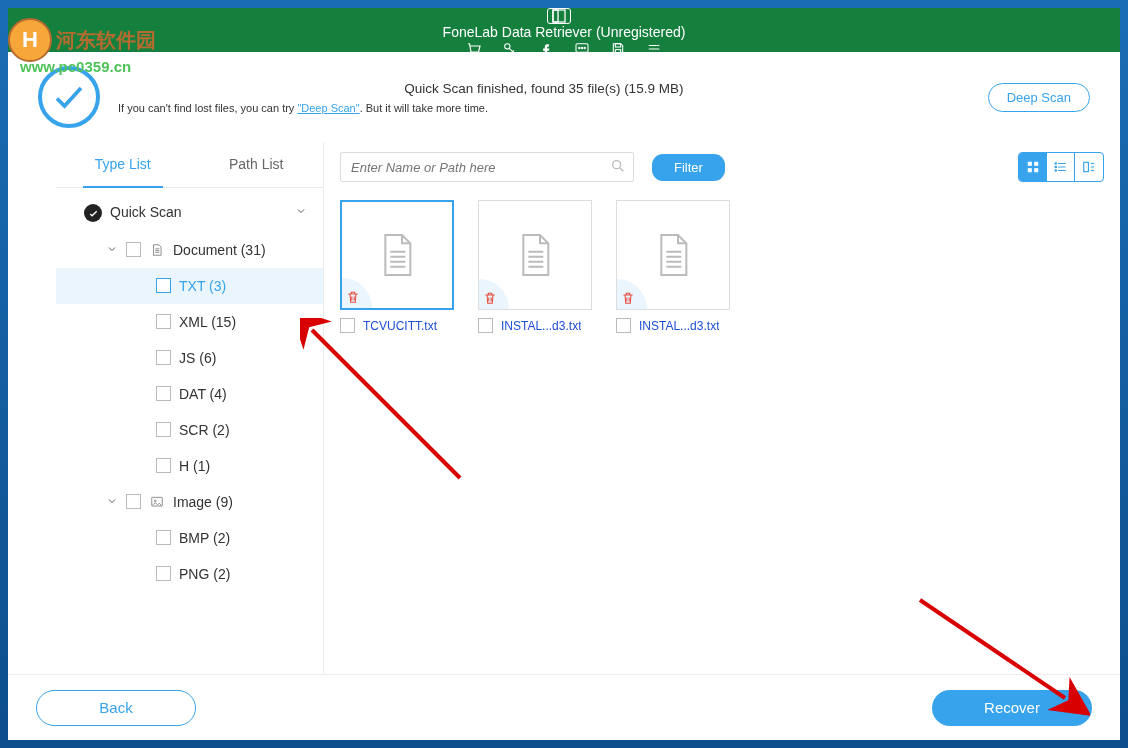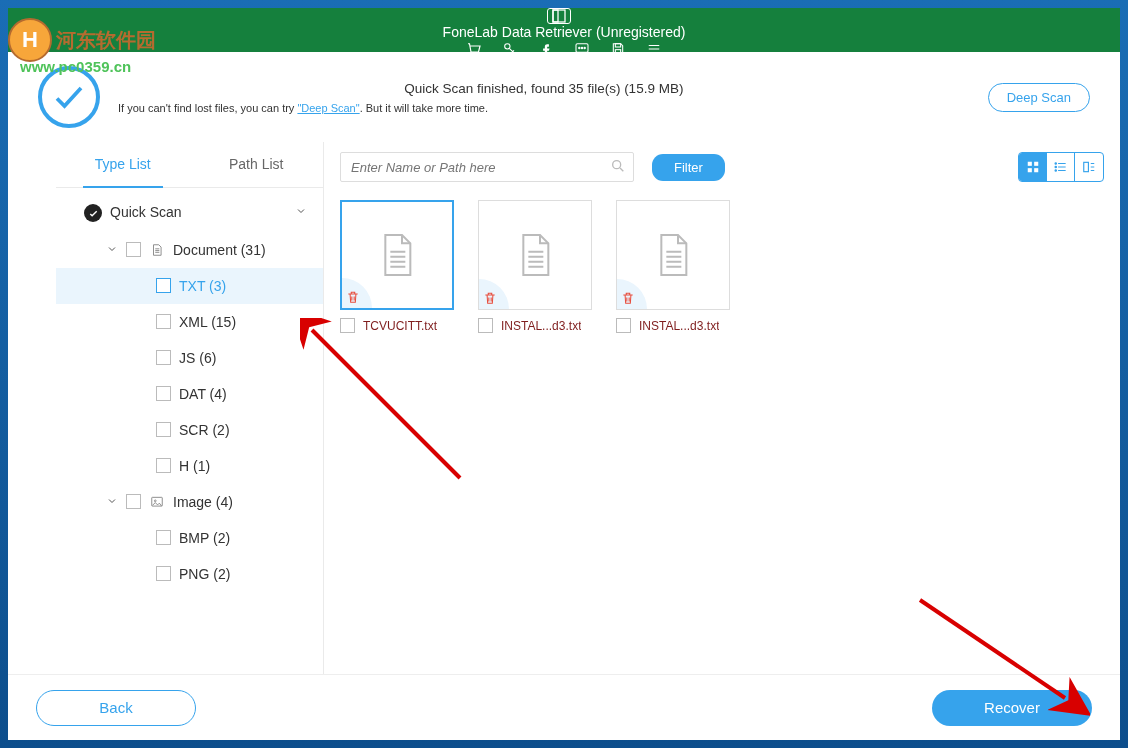--- a/index.html
+++ b/index.html
@@ -222,21 +222,21 @@
 }
 .file-label-row {
   display: flex; align-items: center;
   gap: 8px; padding: 8px 10px 0 10px;
   font-size: 12px;
 }
 .file-label-row .cbox {
   width: 15px; height: 15px; border: 1px solid #bbb;
   flex-shrink: 0; cursor: pointer;
 }
-.file-label-row .fname { color: #7f1d1d; white-space: nowrap; overflow: hidden; text-overflow: ellipsis; }
+.file-label-row .fname { color: #1d4ed8; white-space: nowrap; overflow: hidden; text-overflow: ellipsis; }
 
 .footer {
   height: 66px;
   display: flex;
   align-items: center;
   padding: 0 28px;
   border-top: 1px solid #eee;
 }
 .back-btn {
   border: 1.5px solid #36a3ec;
@@ -417,21 +417,21 @@
                 <path d="M6 9l6 6 6-6" fill="none" stroke="#555" stroke-width="2"></path>
               </svg></span>
           <span class="cbox"></span>
           <span class="type-icon">
               <svg width="16" height="14" viewBox="0 0 24 24" fill="none" stroke="#888" stroke-width="1.6">
                 <rect x="3" y="4" width="18" height="15" rx="1"></rect>
                 <circle cx="9" cy="10" r="1.5"></circle>
                 <path d="M4 18l5-5 4 4 3-3 4 5"></path>
               </svg>
             </span>
-          <span>Image (4)</span>
+          <span>Image (9)</span>
         </div>
         <div class="tree-item indent-2">
           <span class="cbox"></span>
           <span>BMP (2)</span>
         </div>
         <div class="tree-item indent-2">
           <span class="cbox"></span>
           <span>PNG (2)</span>
         </div>
       </div>

